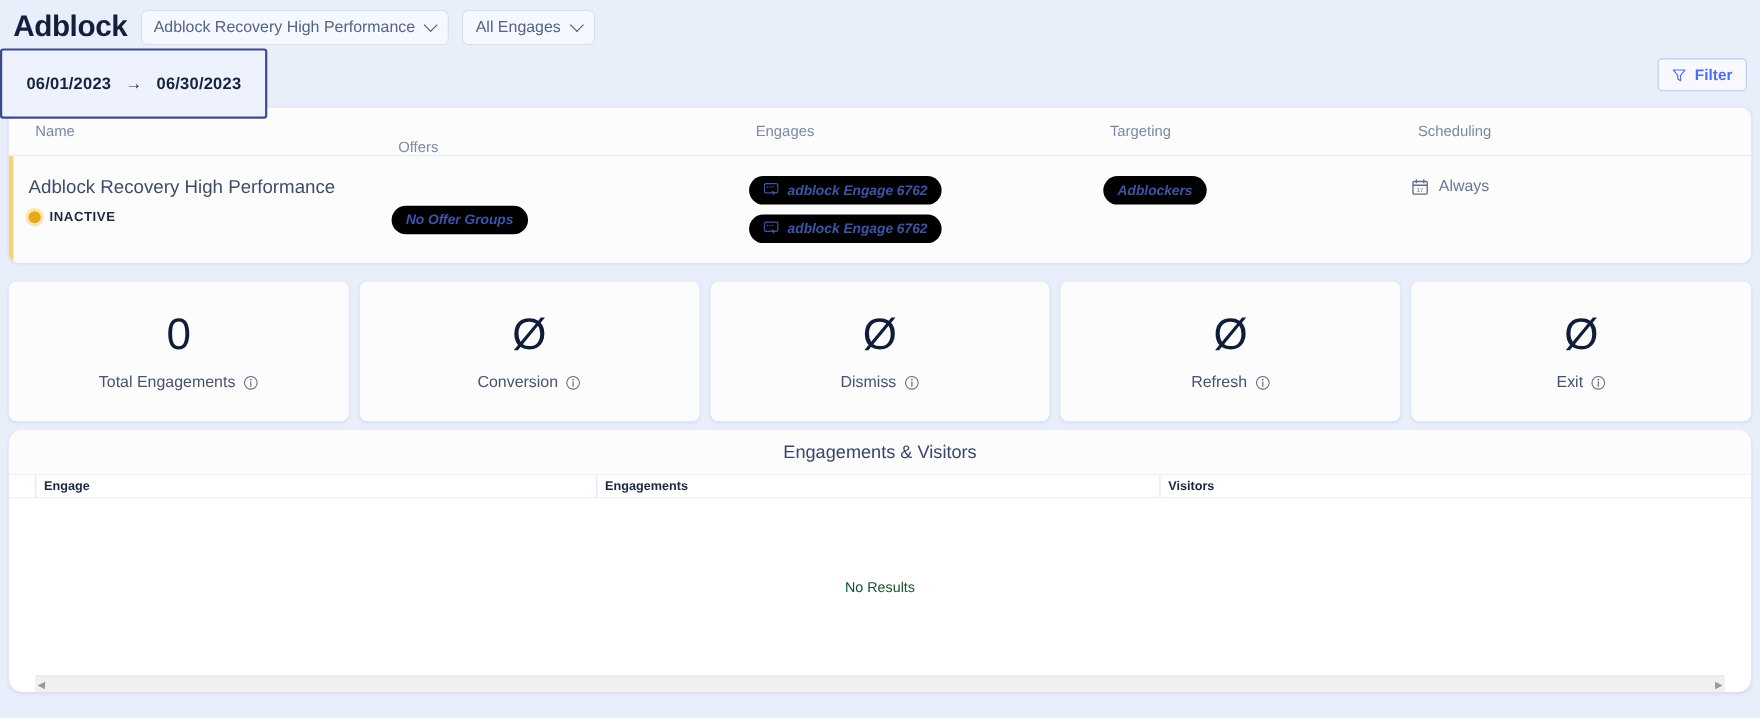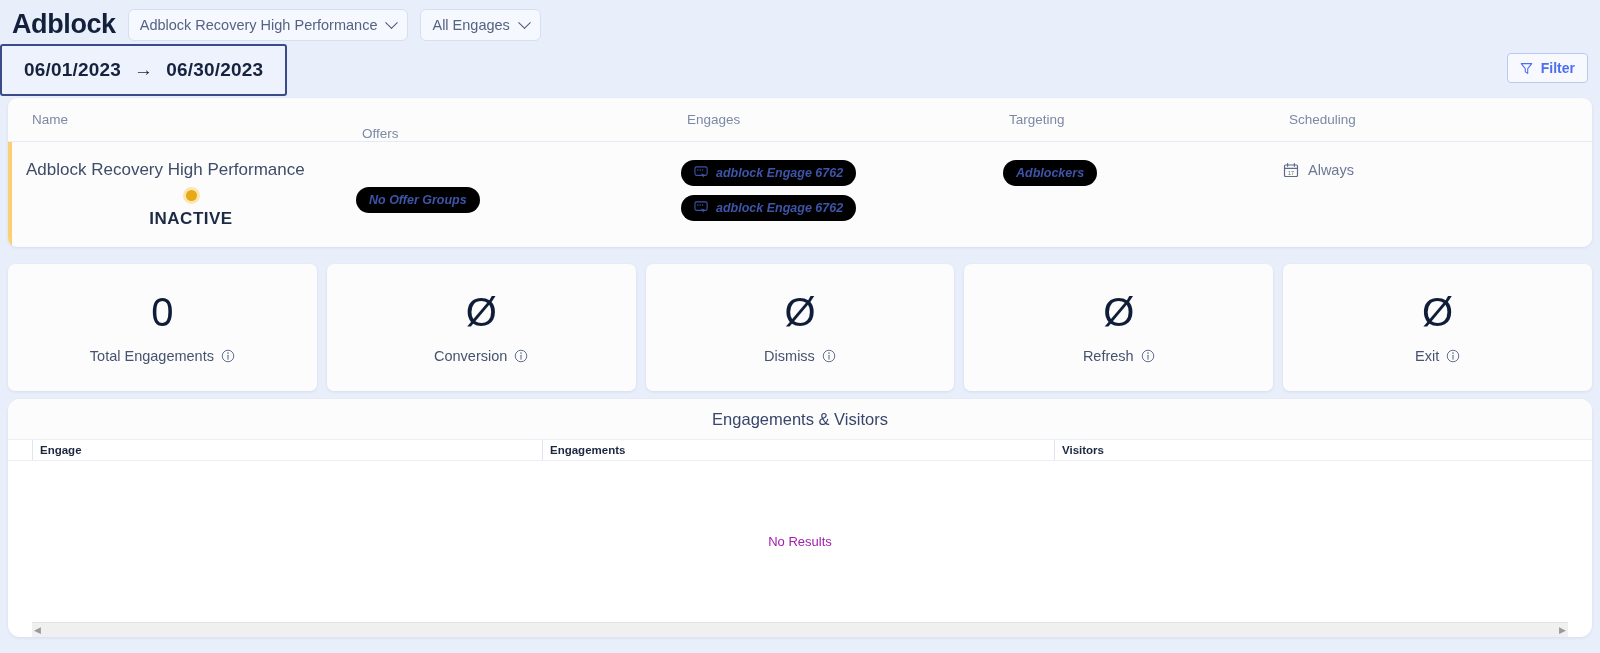--- a/index.html
+++ b/index.html
@@ -57,25 +57,25 @@
     height: 54px;
     padding: 0 12px;
     display: flex;
     align-items: flex-start;
     justify-content: space-between;
   }
   .datebox {
     border: 2px solid #3b4a88;
     background: #eef2fc;
     border-radius: 3px;
-    height: 52px;
+    height: 64px;
     display: flex;
     align-items: center;
     padding: 0 22px;
-    font-size: 19px;
+    font-size: 15px;
     font-weight: bold;
     color: #16233f;
     letter-spacing: 0.2px;
     margin-left: -12px;
     cursor: pointer;
   }
   .datebox .arrow { margin: 0 13px; font-weight: normal; color: #16233f; }
 
   .filter-btn {
     display: flex;
@@ -129,25 +129,24 @@
   .camp-name {
     font-size: 17px;
     color: #3f4c68;
     line-height: 1.2;
   }
   .status {
     display: flex;
     align-items: center;
     gap: 8px;
     margin-top: 10px;
-    font-size: 17px;
+    font-size: 12px;
     font-weight: bold;
     letter-spacing: .5px;
     color: #1d2a44;
-    flex-direction: column;
   }
   .dot {
     width: 11px; height: 11px;
     border-radius: 50%;
     background: #e8a917;
     box-shadow: 0 0 0 3px #fbe5b0;
     flex: none;
   }
 
   .badge {
@@ -247,21 +246,21 @@
   }
   .bh1 { width: 510px; margin-left: 24px; }
   .bh2 { width: 512px; }
   .bh3 { flex: 1; }
   .btmbody {
     flex: 1;
     display: flex;
     align-items: center;
     justify-content: center;
     font-size: 13px;
-    color: #a21caf;
+    color: #14532d;
   }
   .hscroll {
     height: 15px;
     background: #f0f0f0;
     border-top: 1px solid #e4e4e4;
     display: flex;
     align-items: center;
     justify-content: space-between;
     padding: 0 2px;
     margin: 0 24px 0 24px;

